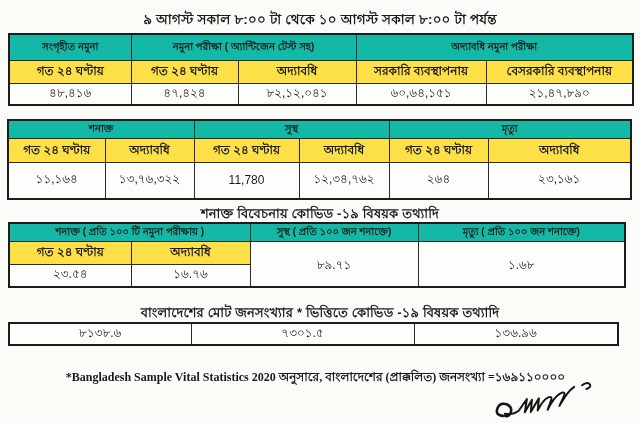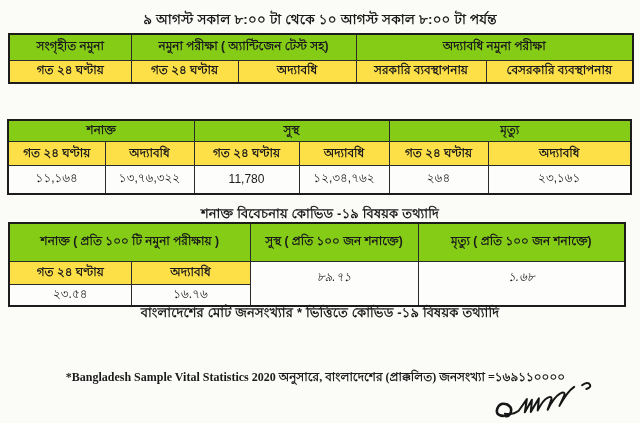--- a/index.html
+++ b/index.html
@@ -13,24 +13,24 @@
   #main-title{top:9px;left:0;width:640px;font-size:13.5px;}
   #rates-title{top:204px;left:0;width:640px;font-size:13px;}
   #pop-title{top:303px;left:0;width:640px;font-size:13px;}
 
   table{border-collapse:collapse;table-layout:fixed;background:#fdfdfb;}
   table{border:2px solid #1c1c1c;}
   th,td{
     border:1px solid #2b2b2b;text-align:center;vertical-align:middle;
     padding:0 2px;overflow:hidden;white-space:nowrap;
   }
-  th.ghead{background:#84cc16;font-weight:bold;font-size:12px;}
+  th.ghead{background:#14b8a6;font-weight:bold;font-size:10px;}
   th.shead{background:#fde047;font-weight:bold;font-size:12px;}
   td.val{font-size:12px;font-weight:normal;background:#fdfdfb;}
-  td.val-top{vertical-align:top;padding-top:6px;font-style:italic;}
+  td.val-top{vertical-align:top;padding-top:14px;}
 
   #samples-table{top:33px;left:8px;width:624px;}
   #cases-table{top:119px;left:7px;width:623px;}
   #rates-table{top:222px;left:8px;width:616px;}
   #population-table{top:322px;left:8px;width:609px;}
 
   #footnote{
     top:368px;left:5px;width:560px;
     font-family:"Liberation Serif","DejaVu Serif",serif;
     font-weight:bold;font-size:12px;text-align:right;white-space:nowrap;
@@ -56,20 +56,27 @@
     <th class="ghead" colspan="2">নমুনা পরীক্ষা ( অ্যান্টিজেন টেস্ট সহ)</th>
     <th class="ghead" colspan="2">অদ্যাবধি নমুনা পরীক্ষা</th>
   </tr>
   <tr style="height:23px">
     <th class="shead">গত ২৪ ঘণ্টায়</th>
     <th class="shead">গত ২৪ ঘণ্টায়</th>
     <th class="shead">অদ্যাবধি</th>
     <th class="shead">সরকারি ব্যবস্থাপনায়</th>
     <th class="shead">বেসরকারি ব্যবস্থাপনায়</th>
   </tr>
+  <tr style="height:22px">
+    <td class="val">৪৮,৪১৬</td>
+    <td class="val">৪৭,৪২৪</td>
+    <td class="val">৮২,১২,০৪১</td>
+    <td class="val">৬০,৬৪,১৫১</td>
+    <td class="val">২১,৪৭,৮৯০</td>
+  </tr>
 </tbody>
   </table>
 
 <table id="cases-table" class="abs">
   <colgroup>
     <col style="width:97px">
       <col style="width:89px">
       <col style="width:105px">
       <col style="width:90px">
       <col style="width:99px">
@@ -82,42 +89,42 @@
     <th class="ghead" colspan="2">মৃত্যু</th>
   </tr>
   <tr style="height:24px">
     <th class="shead">গত ২৪ ঘণ্টায়</th>
     <th class="shead">অদ্যাবধি</th>
     <th class="shead">গত ২৪ ঘণ্টায়</th>
     <th class="shead">অদ্যাবধি</th>
     <th class="shead">গত ২৪ ঘণ্টায়</th>
     <th class="shead">অদ্যাবধি</th>
   </tr>
-  <tr style="height:28px">
+  <tr style="height:36px">
     <td class="val">১১,১৬৪</td>
     <td class="val">১৩,৭৬,৩২২</td>
     <td class="val">11,780</td>
     <td class="val">১২,৩৪,৭৬২</td>
     <td class="val">২৬৪</td>
     <td class="val">২৩,১৬১</td>
   </tr>
 </tbody>
   </table>
 
 <div id="rates-title" class="abs title">শনাক্ত বিবেচনায় কোভিড -১৯ বিষয়ক তথ্যাদি</div>
 
 <table id="rates-table" class="abs">
   <colgroup>
     <col style="width:122px">
       <col style="width:119px">
       <col style="width:168px">
       <col style="width:207px">
   </colgroup>
   <tbody>
-      <tr style="height:38px">
+      <tr style="height:18px">
     <th class="ghead" colspan="2">শনাক্ত ( প্রতি ১০০ টি নমুনা পরীক্ষায় )</th>
     <th class="ghead">সুস্থ ( প্রতি ১০০ জন শনাক্তে)</th>
     <th class="ghead">মৃত্যু ( প্রতি ১০০ জন শনাক্তে)</th>
   </tr>
   <tr style="height:23px">
     <th class="shead">গত ২৪ ঘণ্টায়</th>
     <th class="shead">অদ্যাবধি</th>
     <td class="val val-top" rowspan="2">৮৯.৭১</td>
     <td class="val val-top" rowspan="2">১.৬৮</td>
   </tr>
@@ -130,20 +137,25 @@
 
 <div id="pop-title" class="abs title">বাংলাদেশের মোট জনসংখ্যার * ভিত্তিতে কোভিড -১৯ বিষয়ক তথ্যাদি</div>
 
 <table id="population-table" class="abs">
   <colgroup>
     <col style="width:182px">
       <col style="width:223px">
       <col style="width:204px">
   </colgroup>
   <tbody>
+  <tr style="height:20px">
+    <td class="val">৮১৩৮.৬</td>
+    <td class="val">৭৩০১.৫</td>
+    <td class="val">১৩৬.৯৬</td>
+  </tr>
 </tbody>
   </table>
 
 <div id="footnote" class="abs">*Bangladesh Sample Vital Statistics 2020 অনুসারে, বাংলাদেশের (প্রাক্কলিত) জনসংখ্যা =১৬৯১১০০০০</div>
 
 <svg id="signature" class="abs" viewBox="0 0 110 40">
   <path d="M14,33 q-8,-1 -5,-8 q3,-6 10,-3 q5,3 3,8 q-2,5 -6,3" fill="none" stroke="#161616" stroke-width="2.6" stroke-linecap="round"></path>
   <path d="M16,31 q8,2 14,-2 l9,-11 l-3,13 l8,-12 l-2,12 l9,-13 l-2,12 q6,-10 11,-12 q5,-2 3,3 l-4,9 q7,-12 13,-15 q7,-3 4,3 l-5,9 q9,-14 16,-18" fill="none" stroke="#161616" stroke-width="2" stroke-linecap="round" stroke-linejoin="round"></path>
   <path d="M95,8 q6,-4 8,0 q1,3 -4,4" fill="none" stroke="#161616" stroke-width="2" stroke-linecap="round"></path>
 </svg>

